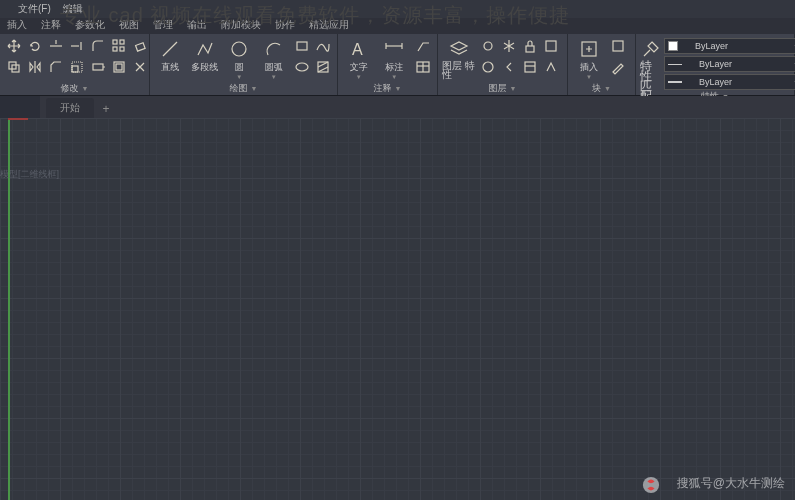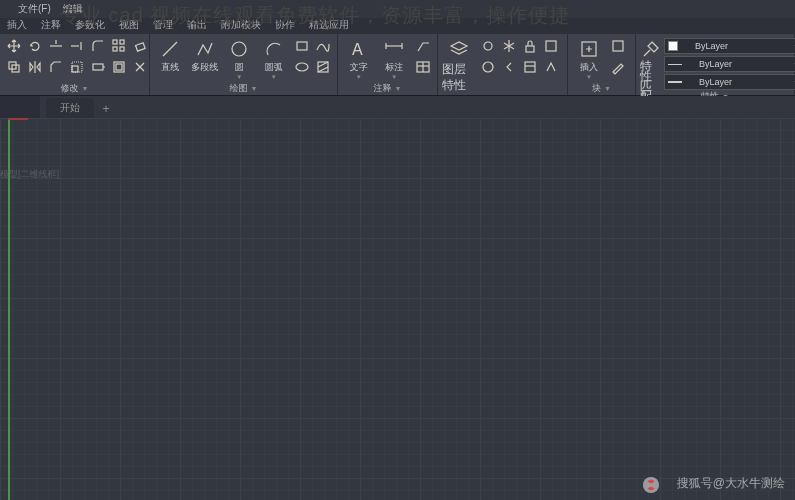--- a/index.html
+++ b/index.html
@@ -299,21 +299,21 @@
 
     <div class="panel" style="width:130px">
       <div class="panel-body">
         <div class="big-tool" style="width:34px">
           <span class="icon">
               <svg width="22" height="22">
                 <path class="ico" d="M3 8l8-4 8 4-8 4z"></path>
                 <path class="ico" d="M3 12l8 4 8-4"></path>
               </svg>
             </span>
-          <span class="lbl" style="line-height:16px;font-size:12px">图层
+          <span class="lbl" style="line-height:9px;font-size:10px">图层
 特性</span>
         </div>
         <div class="small-grid" style="grid-template-columns:repeat(4,20px)">
           <div class="small-tool">
               <svg width="16" height="16">
                 <circle class="ico" cx="8" cy="8" r="4" fill="#caa"></circle>
               </svg>
             </div>
           <div class="small-tool">
               <svg width="16" height="16">
@@ -347,20 +347,24 @@
                 <line class="ico" x1="3" y1="7" x2="13" y2="7"></line>
               </svg>
             </div>
           <div class="small-tool">
               <svg width="16" height="16">
                 <path class="ico" d="M4 12l4-8 4 8"></path>
               </svg>
             </div>
         </div>
       </div>
+      <div class="panel-label">
+          <span>图层</span>
+          <span class="chev">▼</span>
+        </div>
     </div>
 
     <div class="panel" style="width:68px">
       <div class="panel-body">
         <div class="big-tool">
           <span class="icon">
               <svg width="22" height="22">
                 <rect class="ico" x="4" y="4" width="14" height="14"></rect>
                 <path class="ico" d="M11 8v6M8 11h6"></path>
               </svg>

